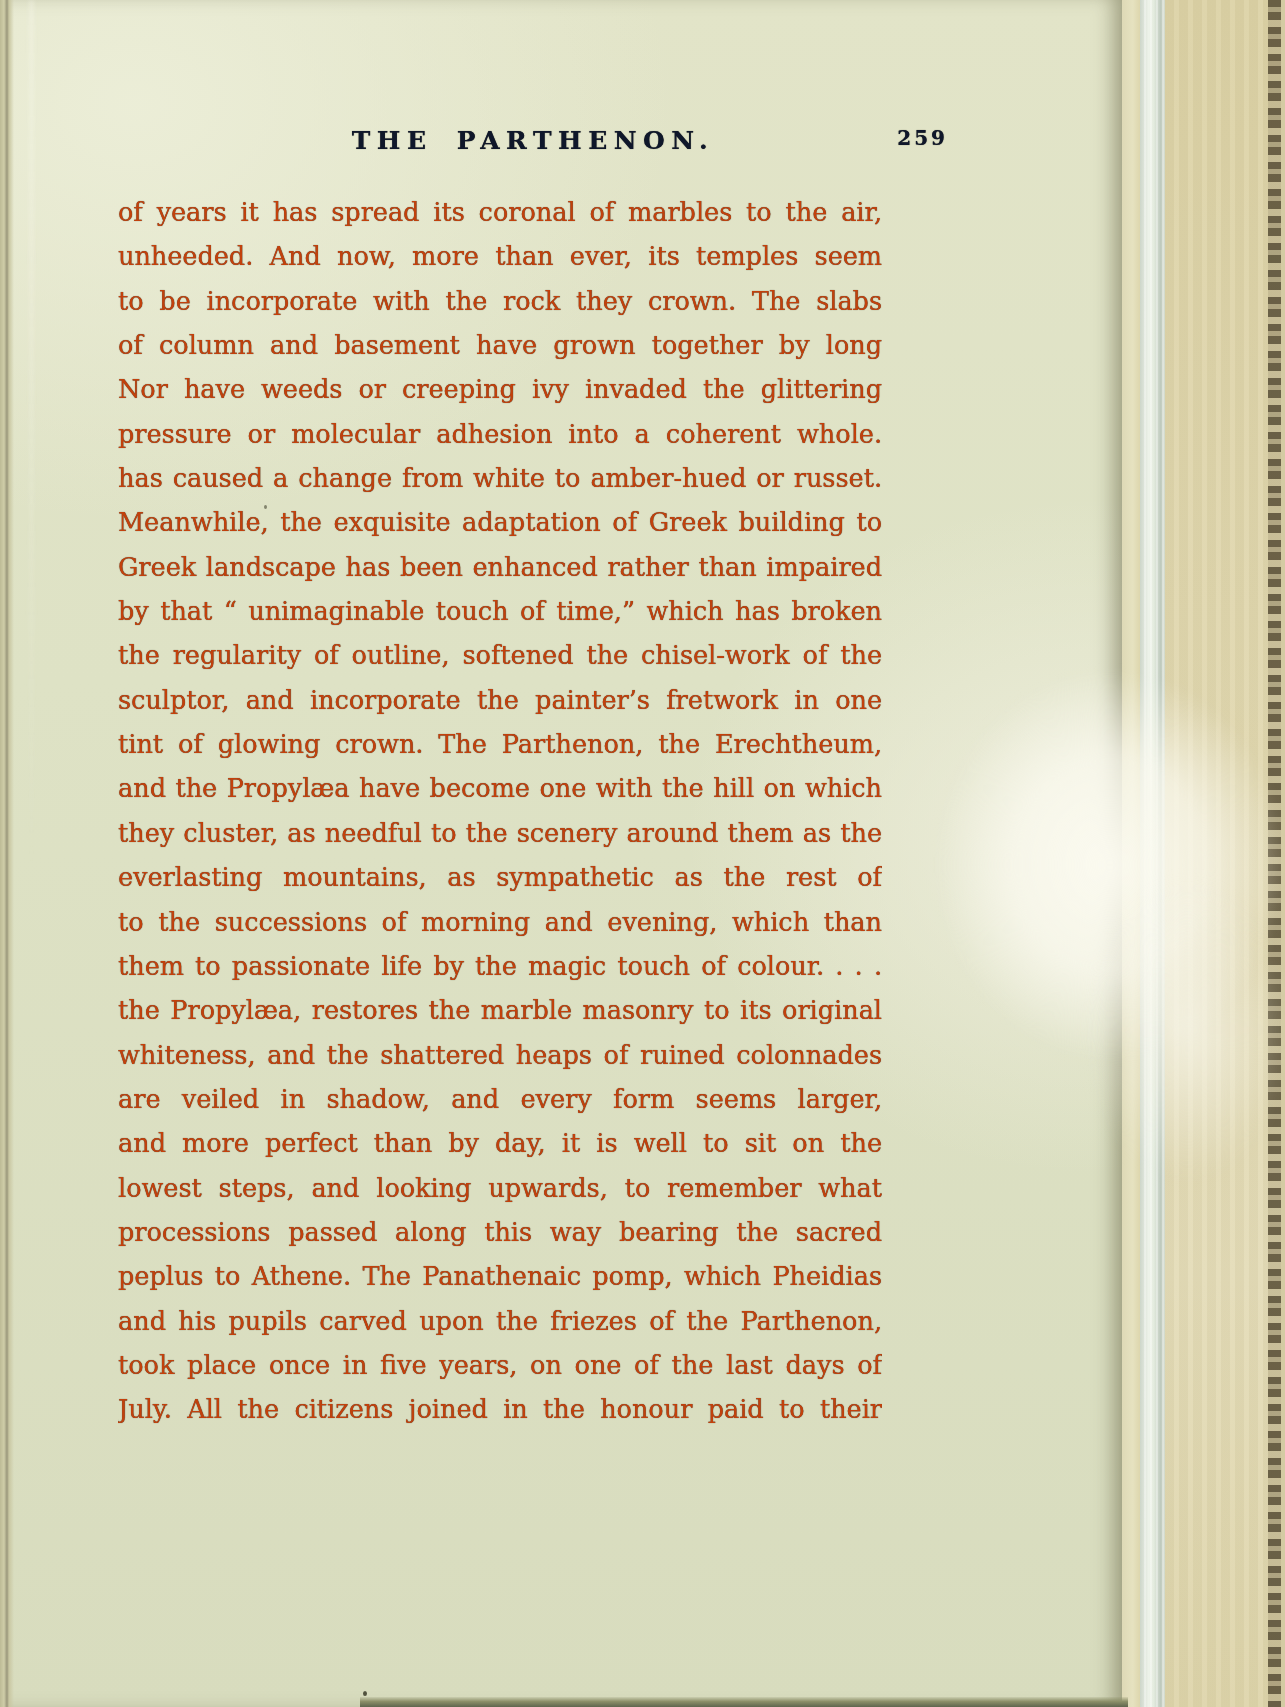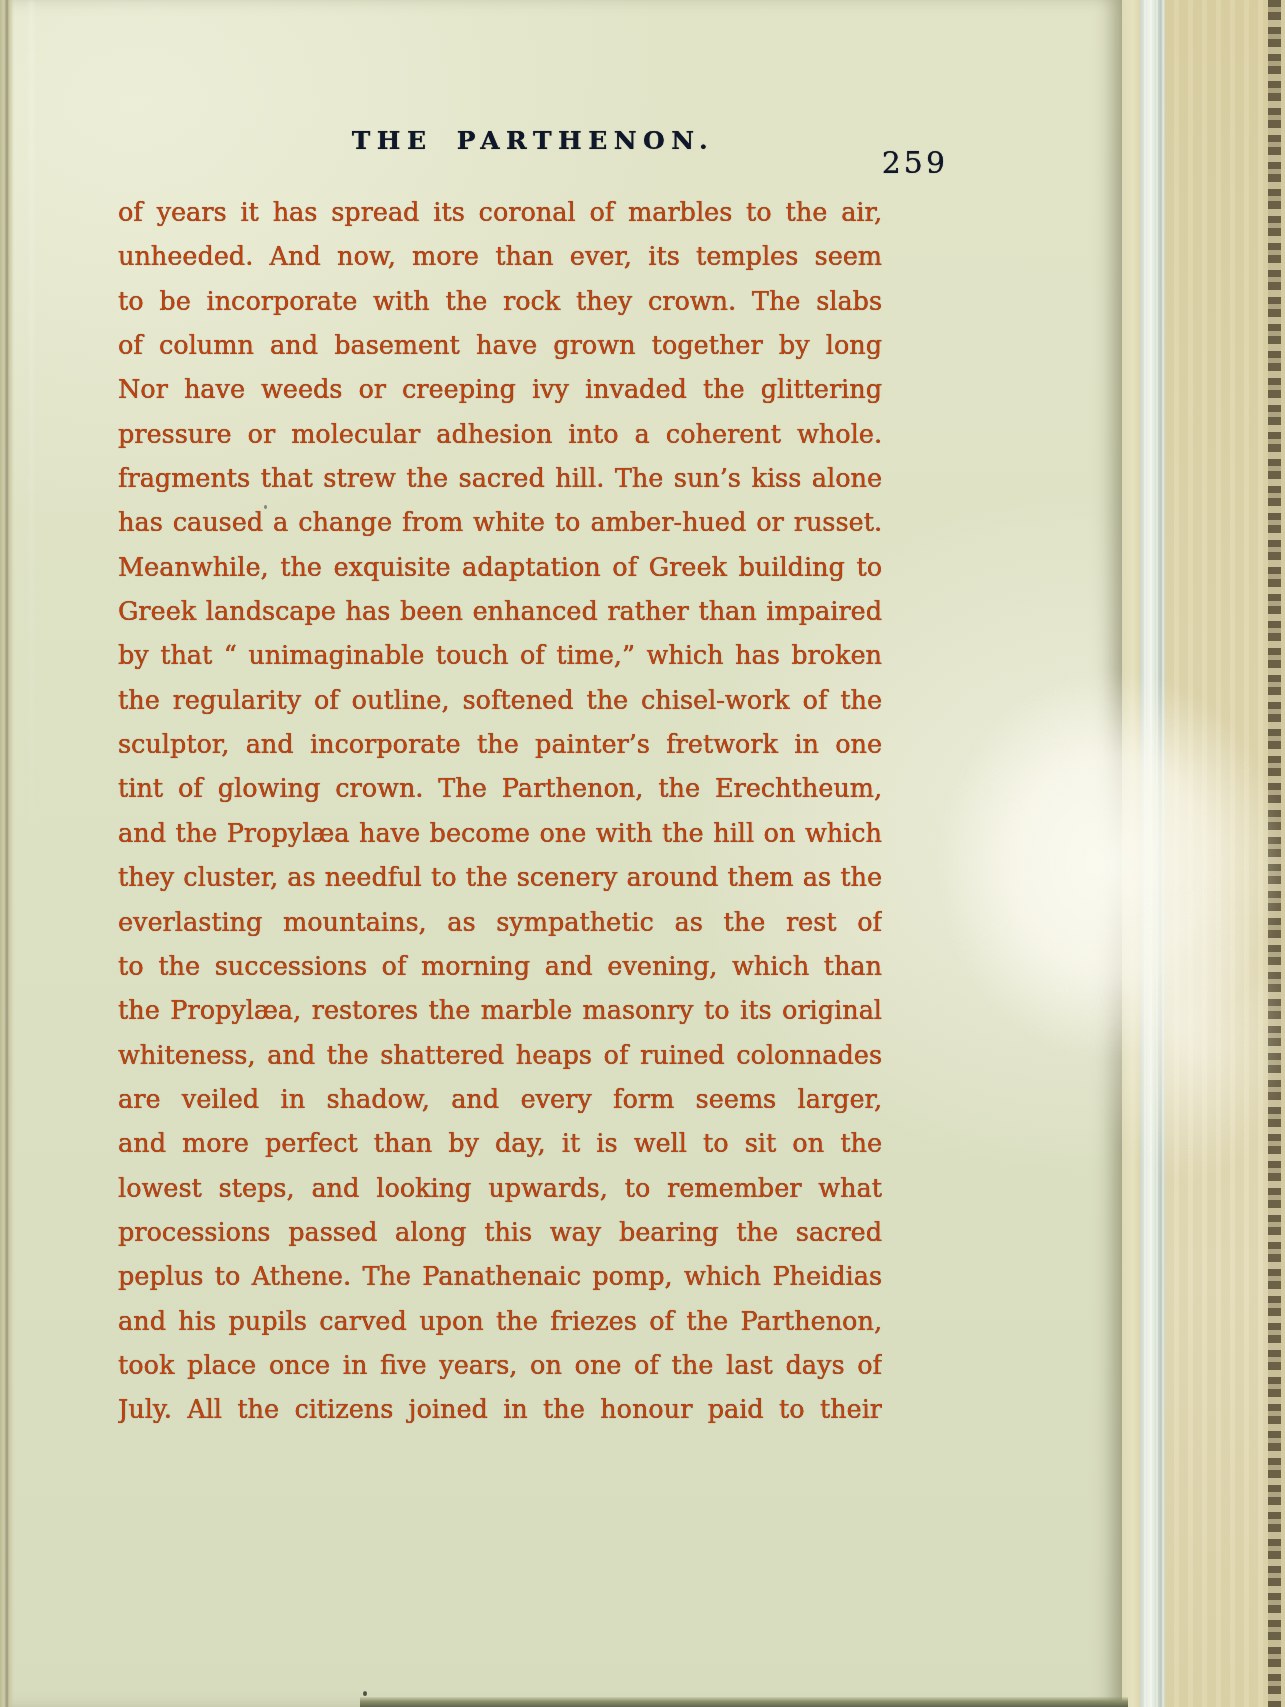--- a/index.html
+++ b/index.html
@@ -32,22 +32,22 @@
   .header{
     position:absolute;left:118px;top:126px;width:830px;height:46px;
     color:#0f172a;
   }
   .running-title{
     position:absolute;left:0;right:0;text-align:center;
     font-size:25px;font-weight:bold;letter-spacing:6.5px;word-spacing:9px;
     text-shadow:0 0 .8px rgba(35,36,27,.9);
   }
   .page-number{
-    position:absolute;right:0;top:19px;
-    font-size:30px;font-weight:normal;letter-spacing:3px;
+    position:absolute;right:0;top:0;
+    font-size:20px;font-weight:bold;letter-spacing:3px;
     text-shadow:0 0 .8px rgba(35,36,27,.9);
   }
   .body-text{
     position:absolute;left:118px;top:190px;width:764px;
     color:#c2410c;
     font-size:25.5px;line-height:44.35px;
     text-shadow:0 0 .8px rgba(36,37,28,.85), .4px .4px 0 rgba(36,37,28,.2);
   }
   .line{
     text-align:justify;
@@ -129,32 +129,32 @@
   </div>
 
   <div class="body-text">
 
   <div class="line">of years it has spread its coronal of marbles to the air,</div>
       <div class="line">unheeded.  And now, more than ever, its temples seem</div>
       <div class="line">to be incorporate with the rock they crown.  The slabs</div>
       <div class="line">of column and basement have grown together by long</div>
       <div class="line">Nor have weeds or creeping ivy invaded the glittering</div>
       <div class="line">pressure or molecular adhesion into a coherent whole.</div>
-      <div class="line">fragments that strew the sacred hill.  The sun’s kiss alone</div>
       <div class="line">has caused a change from white to amber-hued or russet.</div>
       <div class="line">Meanwhile, the exquisite adaptation of Greek building to</div>
       <div class="line">Greek landscape has been enhanced rather than impaired</div>
       <div class="line">by that “ unimaginable touch of time,” which has broken</div>
       <div class="line">the regularity of outline, softened the chisel-work of the</div>
       <div class="line">sculptor, and incorporate the painter’s fretwork in one</div>
       <div class="line">tint of glowing crown.  The Parthenon, the Erechtheum,</div>
       <div class="line">and the Propylæa have become one with the hill on which</div>
       <div class="line">they cluster, as needful to the scenery around them as the</div>
       <div class="line">everlasting mountains, as sympathetic as the rest of nature</div>
       <div class="line">to the successions of morning and evening, which than</div>
+      <div class="line">them to passionate life by the magic touch of colour. . . .</div>
       <div class="line">the Propylæa, restores the marble masonry to its original</div>
       <div class="line">whiteness, and the shattered heaps of ruined colonnades</div>
       <div class="line">are veiled in shadow, and every form seems larger, grander,</div>
       <div class="line">and more perfect than by day, it is well to sit on the</div>
       <div class="line">lowest steps, and looking upwards, to remember what</div>
       <div class="line">processions passed along this way bearing the sacred</div>
       <div class="line">peplus to Athene.  The Panathenaic pomp, which Pheidias</div>
       <div class="line">and his pupils carved upon the friezes of the Parthenon,</div>
       <div class="line">took place once in five years, on one of the last days of</div>
       <div class="line">July.  All the citizens joined in the honour paid to their</div>

